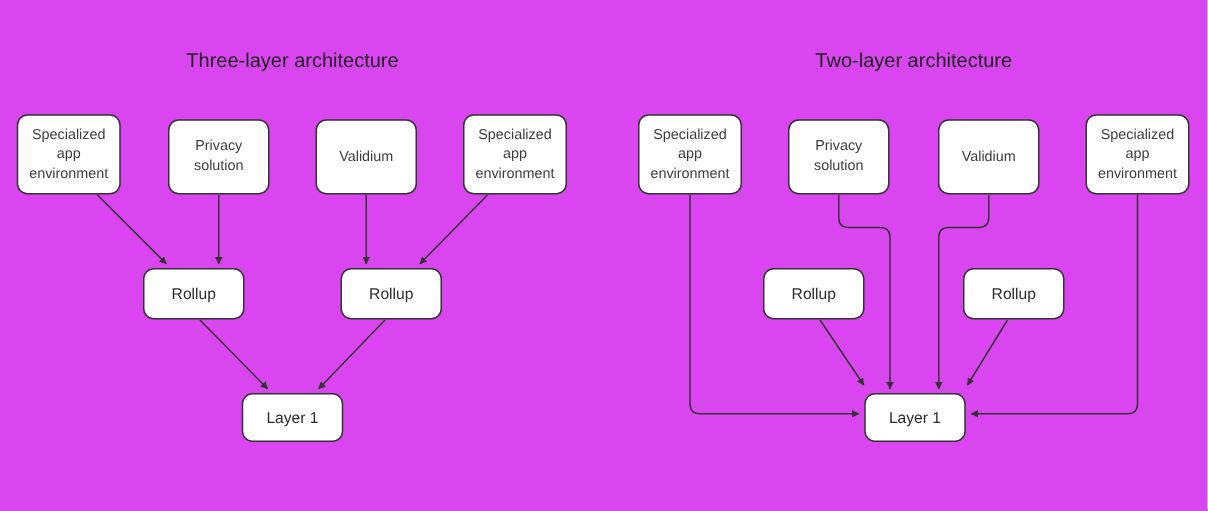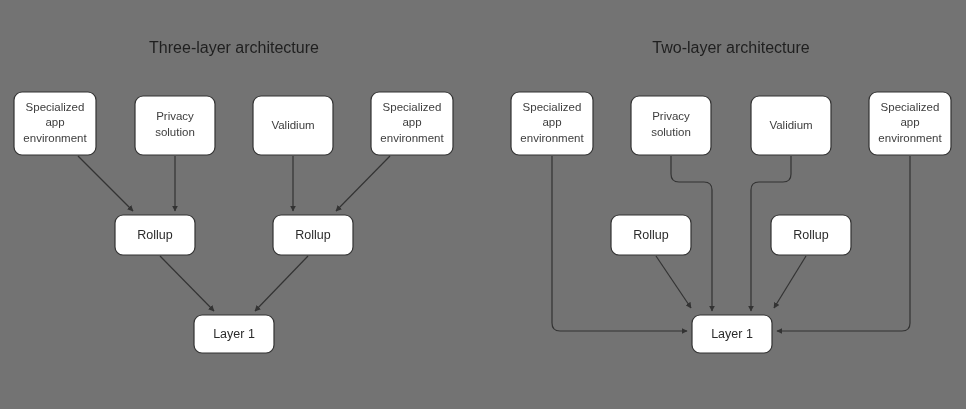--- a/index.html
+++ b/index.html
@@ -11,21 +11,21 @@
     width: 966px;
     height: 409px;
     font-family: "Liberation Sans", sans-serif;
     color: #1a1a1a;
     overflow: hidden;
   }
   #canvas {
     position: relative;
     width: 966px;
     height: 409px;
-    background: #737373;
+    background: #d946ef;
   }
   svg.diagram {
     position: absolute;
     top: 0;
     left: 0;
     width: 966px;
     height: 409px;
   }
   .box-rect {
     fill: #ffffff;

